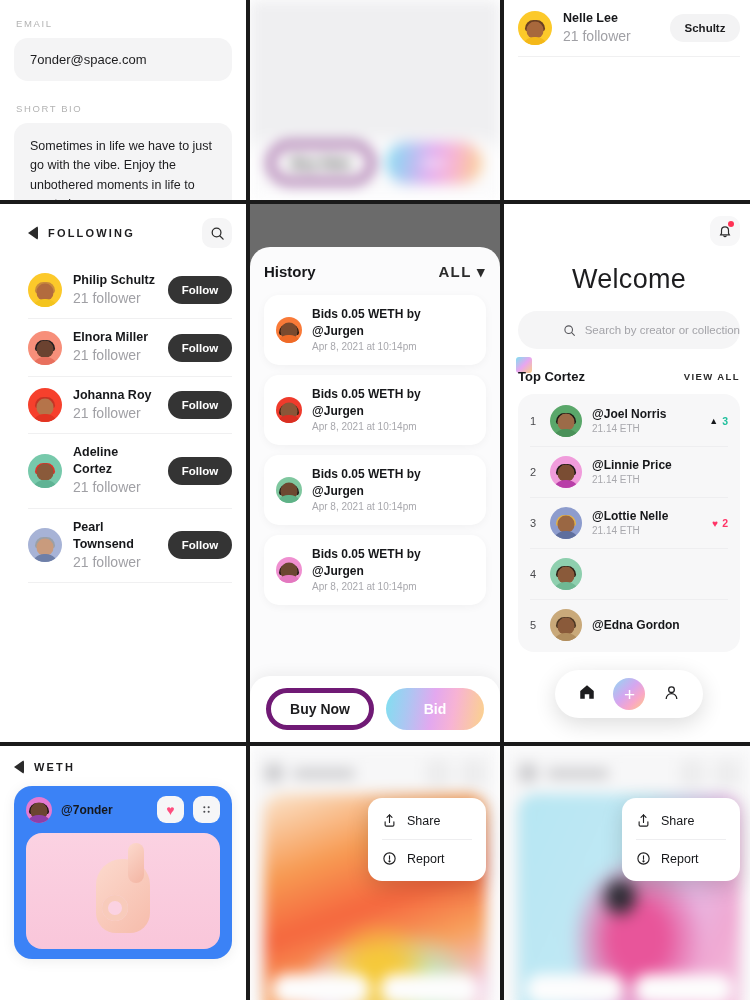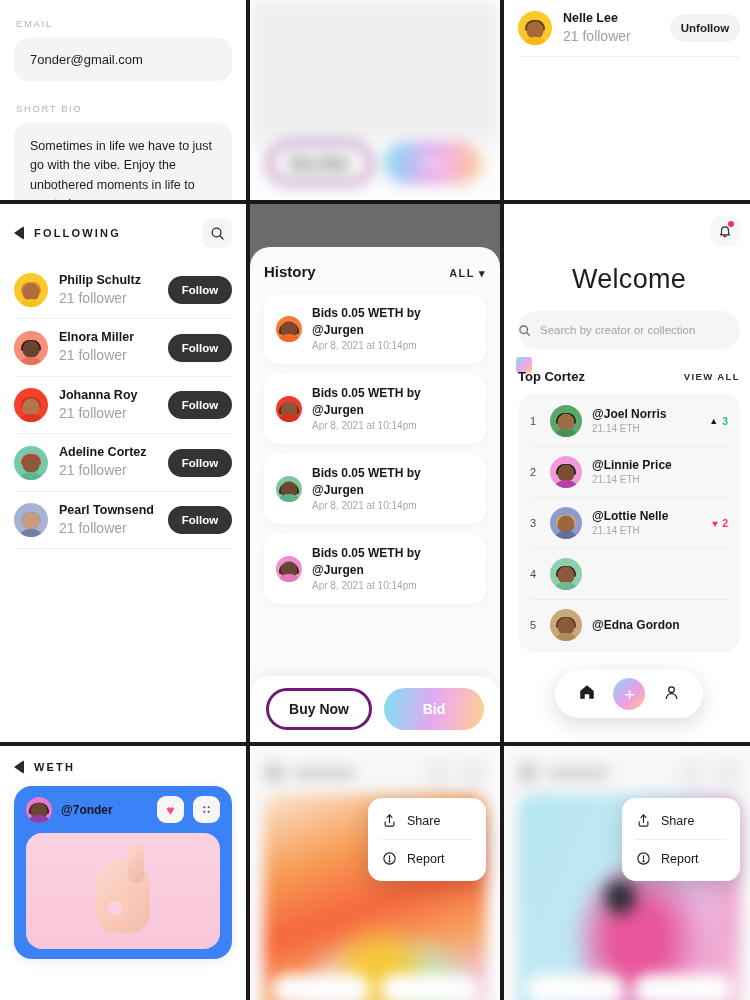--- a/index.html
+++ b/index.html
@@ -39,21 +39,21 @@
   
   .blurwrap { position: absolute; inset: 0; filter: blur(7px); }
   .p2-bg { position: absolute; inset: 0; background: #efeff1; }
   .p2-sheet {
     position: absolute; left: 0; right: 0; bottom: 0; height: 62px;
     background: #fbfbfc; border-radius: 22px 22px 0 0;
   }
   .p2-row { position: absolute; left: 18px; right: 18px; bottom: 16px; display: flex; gap: 12px; }
   .btn-buy {
     flex: 1; height: 42px; border-radius: 21px; background: #fff;
-    border: 3px solid #701a75; display: flex; align-items: center;
+    border: 5px solid #701a75; display: flex; align-items: center;
     justify-content: center; font-weight: 700; font-size: 14px; color: #1d1d1f;
   }
   .btn-bid {
     flex: 1; height: 42px; border-radius: 21px; color: #fff;
     display: flex; align-items: center; justify-content: center;
     font-weight: 700; font-size: 14px;
     background: linear-gradient(100deg,#7fe0f0 0%,#a9c8f2 22%,#e3a8ef 48%,#f7b3d4 68%,#fbd38a 100%);
   }
 
   
@@ -75,42 +75,42 @@
     font-size: 11.5px; font-weight: 600; flex: 0 0 auto;
   }
   .btn-pill-light {
     background: #f3f3f4; color: #1d1d1f; border-radius: 16px;
     padding: 8px 0; width: 70px; text-align: center;
     font-size: 11.5px; font-weight: 600; flex: 0 0 auto;
   }
   .divider { height: 1px; background: #f0f0f1; }
 
   
-  .p4 { padding: 14px 14px 0 14px; }
+  .p4 { padding: 14px 14px 0 28px; }
   .hdr { display: flex; align-items: center; gap: 10px; margin-bottom: 14px; }
   .hdr .title { font-size: 11px; letter-spacing: 2.2px; font-weight: 600; color: #1d1d1f; }
   .back-tri {
     width: 0; height: 0; border-top: 7px solid transparent;
     border-bottom: 7px solid transparent; border-right: 10px solid #2b2b2b;
     border-radius: 2px;
   }
   .icon-btn {
     width: 30px; height: 30px; border-radius: 10px; background: #f5f5f6;
     display: flex; align-items: center; justify-content: center; margin-left: auto;
   }
 
   
   .p5-backdrop { position: absolute; inset: 0; background: #6b6b6b; }
   .p5-sheet {
     position: absolute; left: 0; right: 0; top: 43px; bottom: 0;
     background: #fbfbfc; border-radius: 20px 20px 0 0; padding: 16px 14px 0 14px;
   }
   .p5-top { display: flex; align-items: baseline; margin-bottom: 14px; }
   .p5-top .t { font-size: 15px; font-weight: 700; color: #16171a; }
-  .p5-top .all { margin-left: auto; font-size: 11px; letter-spacing: 1.4px; font-weight: 600; color: #2b2b2b; }
+  .p5-top .all { margin-left: auto; font-size: 15px; letter-spacing: 1.4px; font-weight: 600; color: #2b2b2b; }
   .bid-card {
     background: #fff; border-radius: 15px; padding: 11px 12px;
     display: flex; align-items: center; gap: 10px; margin-bottom: 10px;
     box-shadow: 0 2px 8px rgba(0,0,0,.045);
   }
   .bid-card .avatar { width: 26px; height: 26px; }
   .bid-t { font-size: 12px; font-weight: 700; color: #16171a; line-height: 1.4; }
   .bid-s { font-size: 10px; color: #a8a8ad; line-height: 1.45; }
   .p5-foot {
     position: absolute; left: 0; right: 0; bottom: 0; height: 66px;
@@ -129,21 +129,21 @@
   .bell-dot { position: absolute; top: 5px; right: 6px; width: 6px; height: 6px;
     border-radius: 50%; background: #ff3355; }
   .welcome { text-align: center; font-size: 27px; font-weight: 400; color: #1d1d1f; margin-top: 18px; letter-spacing: .3px; }
   .nftmk {
     text-align: center; font-size: 27px; font-weight: 800; margin-top: 4px; letter-spacing: .3px;
     background: linear-gradient(95deg,#46d7f5 0%,#49cdf2 16%,#c79cf0 40%,#f49ad6 58%,#fba97e 78%,#f7c94a 100%);
     -webkit-background-clip: text; background-clip: text; color: transparent;
   }
   .searchbar {
     margin-top: 16px; height: 38px; border-radius: 19px; background: #f5f5f6;
-    display: flex; align-items: center; justify-content: flex-start; gap: 9px;
+    display: flex; align-items: center; justify-content: flex-end; gap: 9px;
   }
   .searchbar span { font-size: 11.5px; color: #a3a3a8; }
   .ts-head { display: flex; align-items: center; margin-top: 20px; position: relative; }
   .ts-sq { position: absolute; left: -2px; top: -12px; width: 16px; height: 16px; border-radius: 3px;
     background: linear-gradient(135deg,#7fe0f0,#e8a6ef,#fbcf84); }
   .ts-head .t { font-size: 13px; font-weight: 700; color: #16171a; position: relative; }
   .ts-head .va { margin-left: auto; font-size: 9.5px; letter-spacing: 1.4px; font-weight: 600; color: #2b2b2b; }
   .ts-card { margin-top: 10px; background: #f7f7f8; border-radius: 16px; padding: 2px 12px; }
   .ts-row { display: flex; align-items: center; gap: 10px; padding: 9px 0; }
   .ts-rank { font-size: 11px; color: #4a4a4e; width: 10px; }
@@ -205,21 +205,21 @@
   .pill-row { position: absolute; left: 22px; right: 22px; bottom: 4px; display: flex; gap: 10px; }
   .pill-ghost { flex: 1; height: 30px; border-radius: 15px; background: #fdfdfd; }
 </style>
 </head>
 <body>
 
 <div class="grid">
 
   <div class="panel p1">
     <div class="lbl-caps">EMAIL</div>
-    <div class="field">7onder@gmail.com</div>
+    <div class="field">7onder@space.com</div>
     <div class="sep"></div>
     <div class="lbl-caps">SHORT BIO</div>
     <div class="field bio">Sometimes in life we have to just go with the vibe. Enjoy the unbothered moments in life to create in your space...</div>
   </div>
 
   <div class="panel">
     <div class="blurwrap">
       <div class="p2-bg"></div>
       <div class="p2-sheet"></div>
       <div class="p2-row">
@@ -233,21 +233,21 @@
     <div class="user-row">
       <div class="avatar" style="background:#fcc92a">
         <div class="hair" style="background:#6a3f22"></div>
         <div class="face" style="background:#a8683c"></div>
         <div class="body" style="background:#f4b819"></div>
       </div>
       <div class="u-meta">
         <div class="u-name">Nelle Lee</div>
         <div class="u-sub">21 follower</div>
       </div>
-      <div class="btn-pill-light">Unfollow</div>
+      <div class="btn-pill-light">Schultz</div>
     </div>
     <div class="divider"></div>
   </div>
 
   <div class="panel p4">
     <div class="hdr">
       <div class="back-tri"></div>
       <div class="title">FOLLOWING</div>
       <div class="icon-btn">
         <svg width="15" height="15" viewBox="0 0 24 24" fill="none" stroke="#2b2b2b" stroke-width="2">

